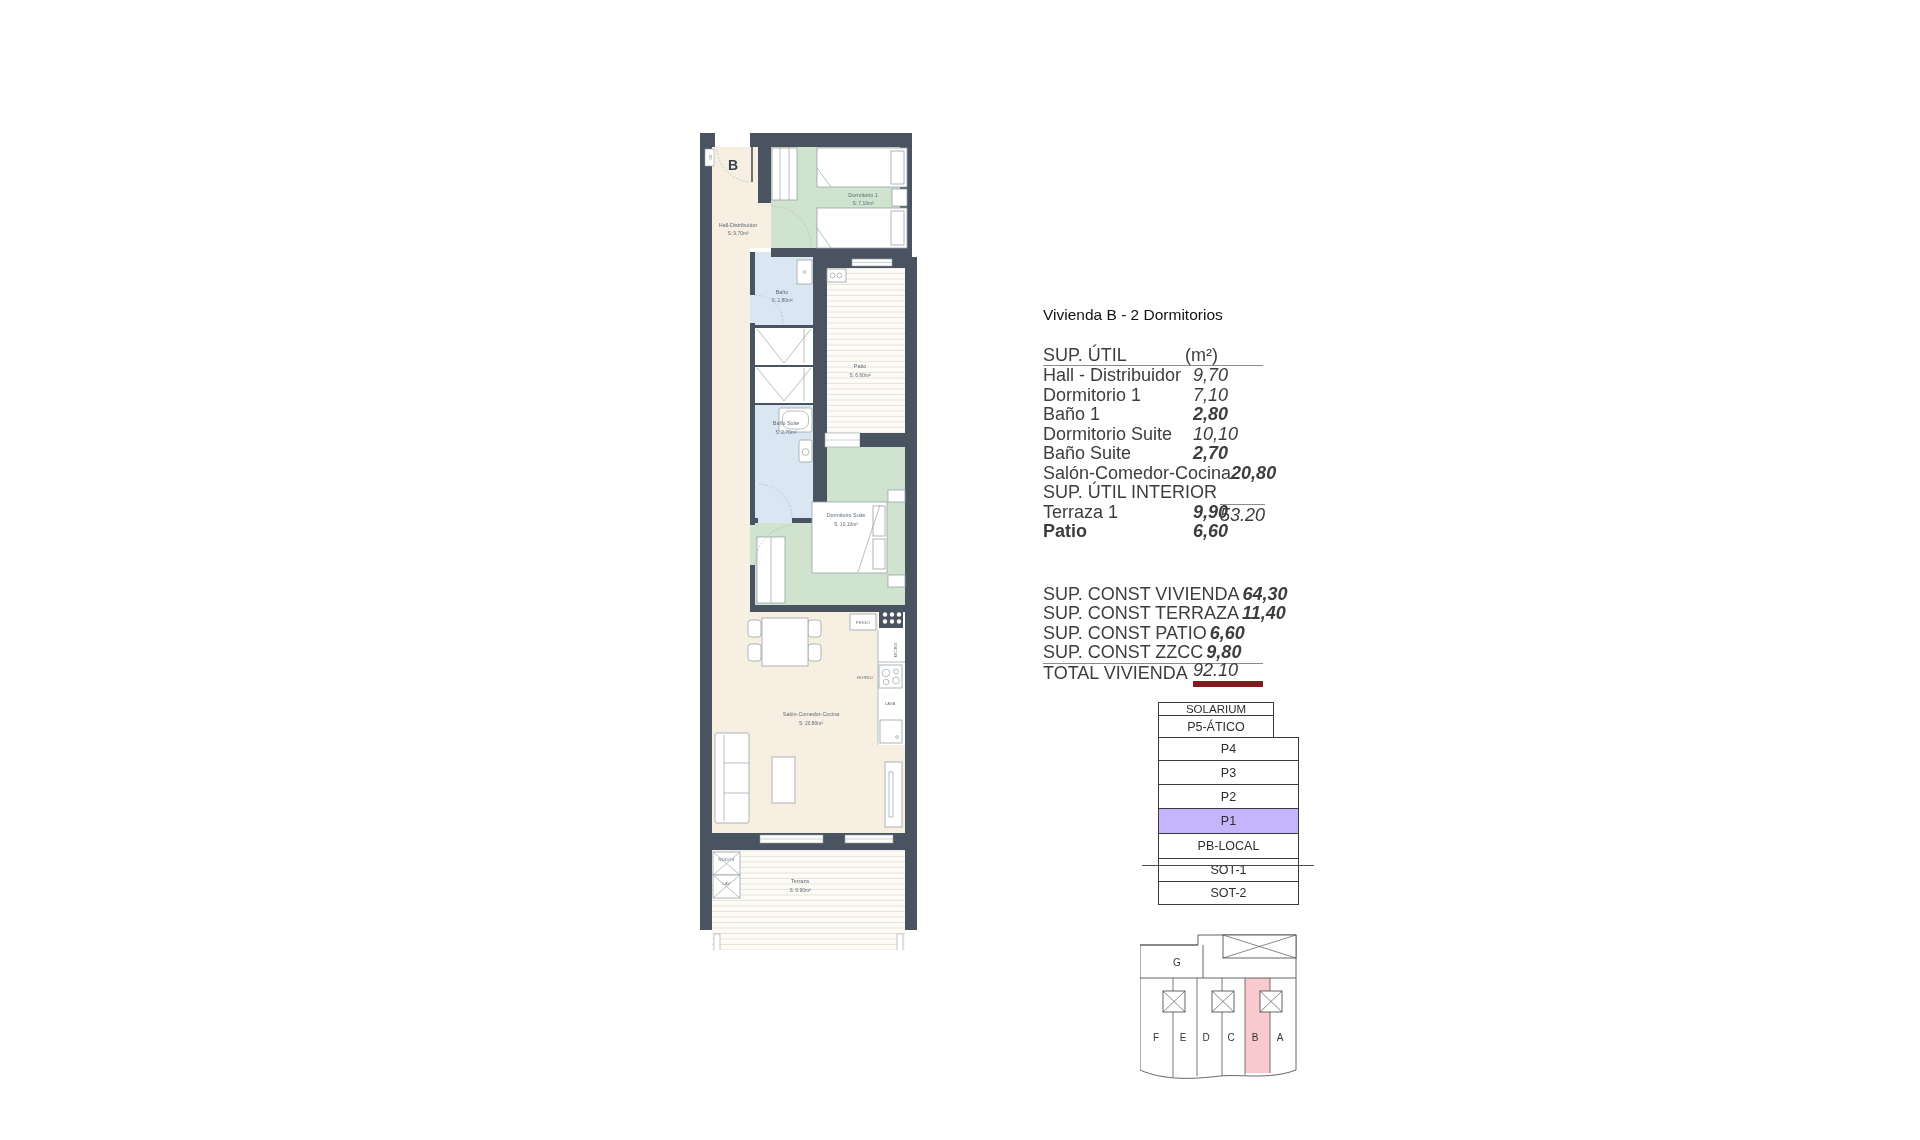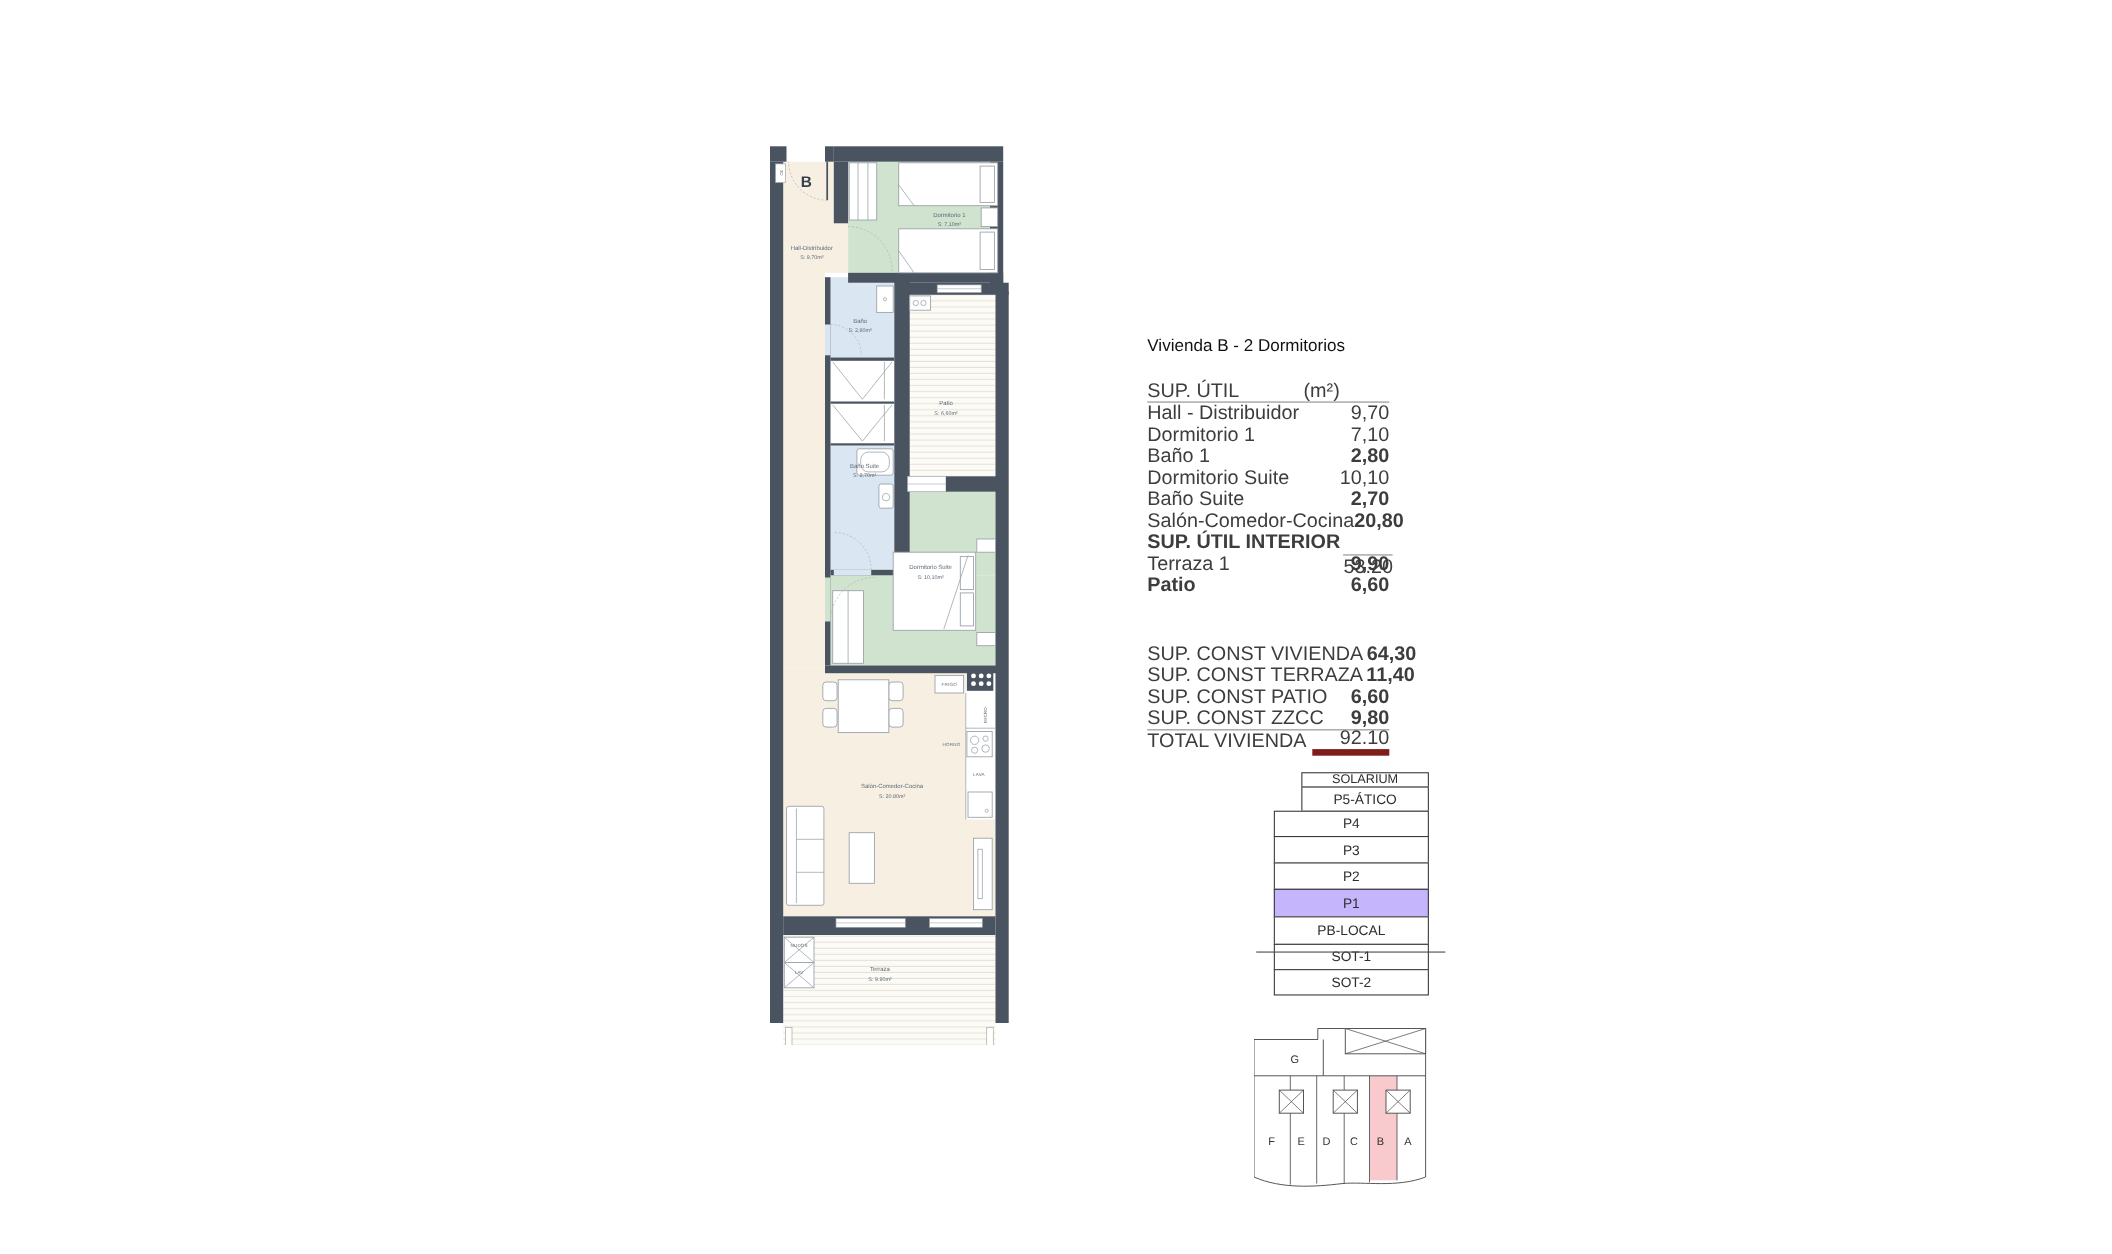--- a/index.html
+++ b/index.html
@@ -18,35 +18,35 @@
   .wall{fill:#4a5360;}
 
   
   .panel{position:absolute;left:1043px;top:306px;width:220px;color:#3d3d3d;}
   .ptitle{font-size:15.5px;font-weight:normal;color:#111;margin:0 0 0 0;height:20px;}
   .thead{position:relative;height:18px;margin-top:21px;border-bottom:1px solid #8c8c8c;
          font-size:18px;line-height:16px;}
   .thead .unit{position:absolute;right:45px;top:0;}
   .trow{display:flex;height:19.5px;align-items:center;font-size:18px;}
   .trow .lbl{flex:1;white-space:nowrap;}
-  .trow .lbl.r{text-align:center;padding-right:3px;font-weight:bold;}
-  .trow .val{width:70px;text-align:right;}
+  .trow .lbl.r{text-align:center;padding-right:3px;}
+  .trow .val{width:70px;font-style:italic;}
   .b{font-weight:bold;}
   .val.topline{border-top:1px solid #8c8c8c;margin-top:44px;}
   .t2{margin-top:43px;}
   .t2 .trow .lbl{text-align:left;padding-right:3px;}
   .trow.total{border-top:1px solid #8c8c8c;}
   .val.underline{border-bottom:6px solid #7f1d1d;}
 
   
   .stack{position:absolute;left:1158px;top:702px;width:141px;font-size:12.5px;color:#2e2e2e;}
   .srow{box-sizing:border-box;border:1px solid #3a3a3a;background:#fff;text-align:center;
         margin-top:-1px;height:25px;line-height:24px;}
   .srow.first{margin-top:0;}
-  .srow.narrow{margin-left:25px;width:116px;}
+  .srow.narrow{width:116px;}
   .srow.h14{height:14px;line-height:13px;font-size:11.5px;}
   .srow.h23{height:23px;line-height:22px;}
   .srow.h26{height:26px;line-height:25px;}
   .srow.h24{height:24px;line-height:23px;}
   .srow.hl{background:#c4b5fd;}
   .groundline{position:absolute;left:-16px;top:163px;width:172px;border-top:1.2px solid #4a4a4a;}
 
   
   .bldg{position:absolute;left:1140px;top:933px;width:160px;height:150px;}
   .bldg text{fill:#333;font-size:10px;text-anchor:middle;}

